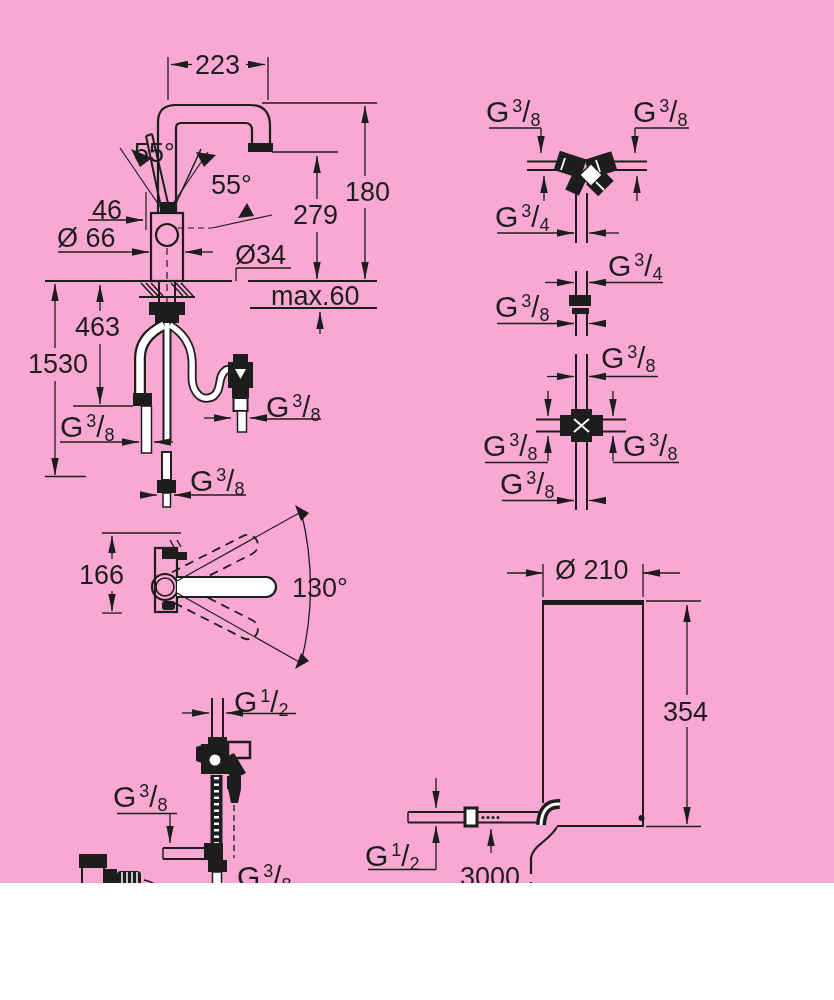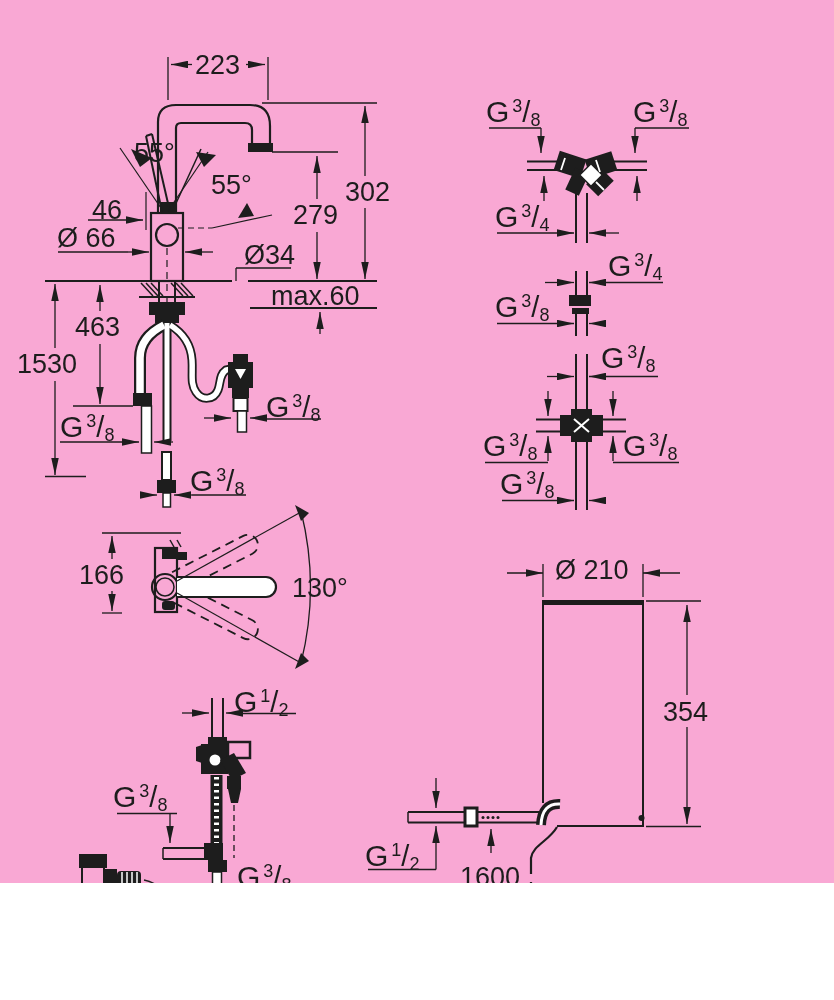--- a/index.html
+++ b/index.html
@@ -318,31 +318,31 @@
     <line x1="599" y1="500.5" x2="589" y2="500.5" stroke-width="1.3" marker-end="url(#arr)"></line>
   </g>
 </svg>
 
 <div class="lbl dim" style="left:195px;top:52px">223</div>
 <div class="lbl dim" style="left:134px;top:140px">55°</div>
 <div class="lbl dim" style="left:211px;top:172px">55°</div>
 <div class="lbl dim" style="left:92px;top:197px">46</div>
 <div class="lbl dim" style="left:57px;top:225px">Ø 66</div>
 <div class="lbl dim" style="left:293px;top:202px">279</div>
-<div class="lbl dim" style="left:345px;top:179px">302</div>
-<div class="lbl dim" style="left:244px;top:242px">Ø34</div>
+<div class="lbl dim" style="left:345px;top:179px">180</div>
+<div class="lbl dim" style="left:235px;top:242px">Ø34</div>
 <div class="lbl dim" style="left:271px;top:283px">max.60</div>
 <div class="lbl dim" style="left:75px;top:314px">463</div>
-<div class="lbl dim" style="left:17px;top:351px">1530</div>
+<div class="lbl dim" style="left:28px;top:351px">1530</div>
 <div class="lbl dim" style="left:79px;top:562px">166</div>
 <div class="lbl dim" style="left:292px;top:575px">130°</div>
 <div class="lbl dim" style="left:1px;top:916px">Ø40</div>
 <div class="lbl dim" style="left:555px;top:557px">Ø 210</div>
 <div class="lbl dim" style="left:663px;top:699px">354</div>
-<div class="lbl dim" style="left:460px;top:864px">1600</div>
+<div class="lbl dim" style="left:460px;top:864px">3000</div>
 
 <div class="lbl thread" style="left:60px;top:412px"><span>G</span><span class="sup">3</span><span class="slash">/</span><span class="sub">8</span></div>
 <div class="lbl thread" style="left:266px;top:392px"><span>G</span><span class="sup">3</span><span class="slash">/</span><span class="sub">8</span></div>
 <div class="lbl thread" style="left:190px;top:466px"><span>G</span><span class="sup">3</span><span class="slash">/</span><span class="sub">8</span></div>
 <div class="lbl thread" style="left:234px;top:687px"><span>G</span><span class="sup">1</span><span class="slash">/</span><span class="sub">2</span></div>
 <div class="lbl thread" style="left:113px;top:782px"><span>G</span><span class="sup">3</span><span class="slash">/</span><span class="sub">8</span></div>
 <div class="lbl thread" style="left:237px;top:862px"><span>G</span><span class="sup">3</span><span class="slash">/</span><span class="sub">8</span></div>
 <div class="lbl thread" style="left:365px;top:841px"><span>G</span><span class="sup">1</span><span class="slash">/</span><span class="sub">2</span></div>
 <div class="lbl thread" style="left:486px;top:97px"><span>G</span><span class="sup">3</span><span class="slash">/</span><span class="sub">8</span></div>
 <div class="lbl thread" style="left:633px;top:97px"><span>G</span><span class="sup">3</span><span class="slash">/</span><span class="sub">8</span></div>

